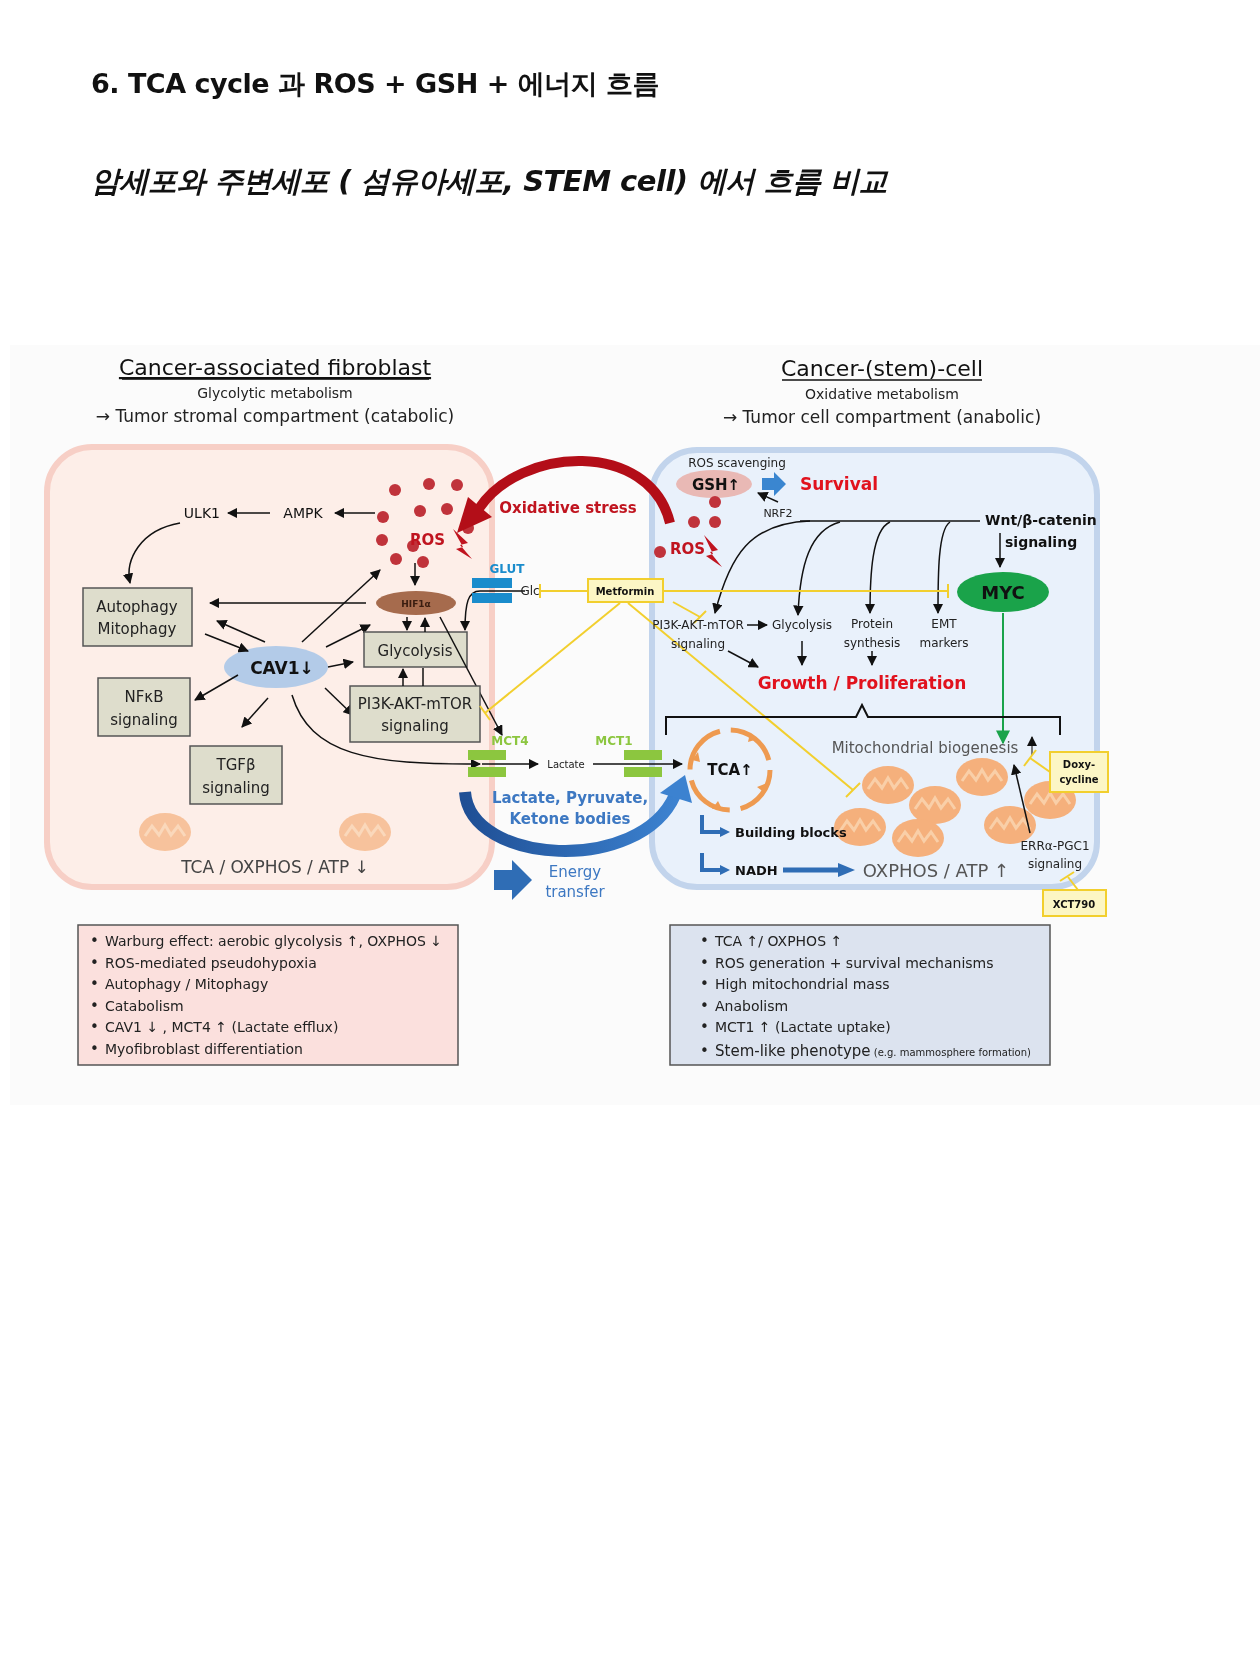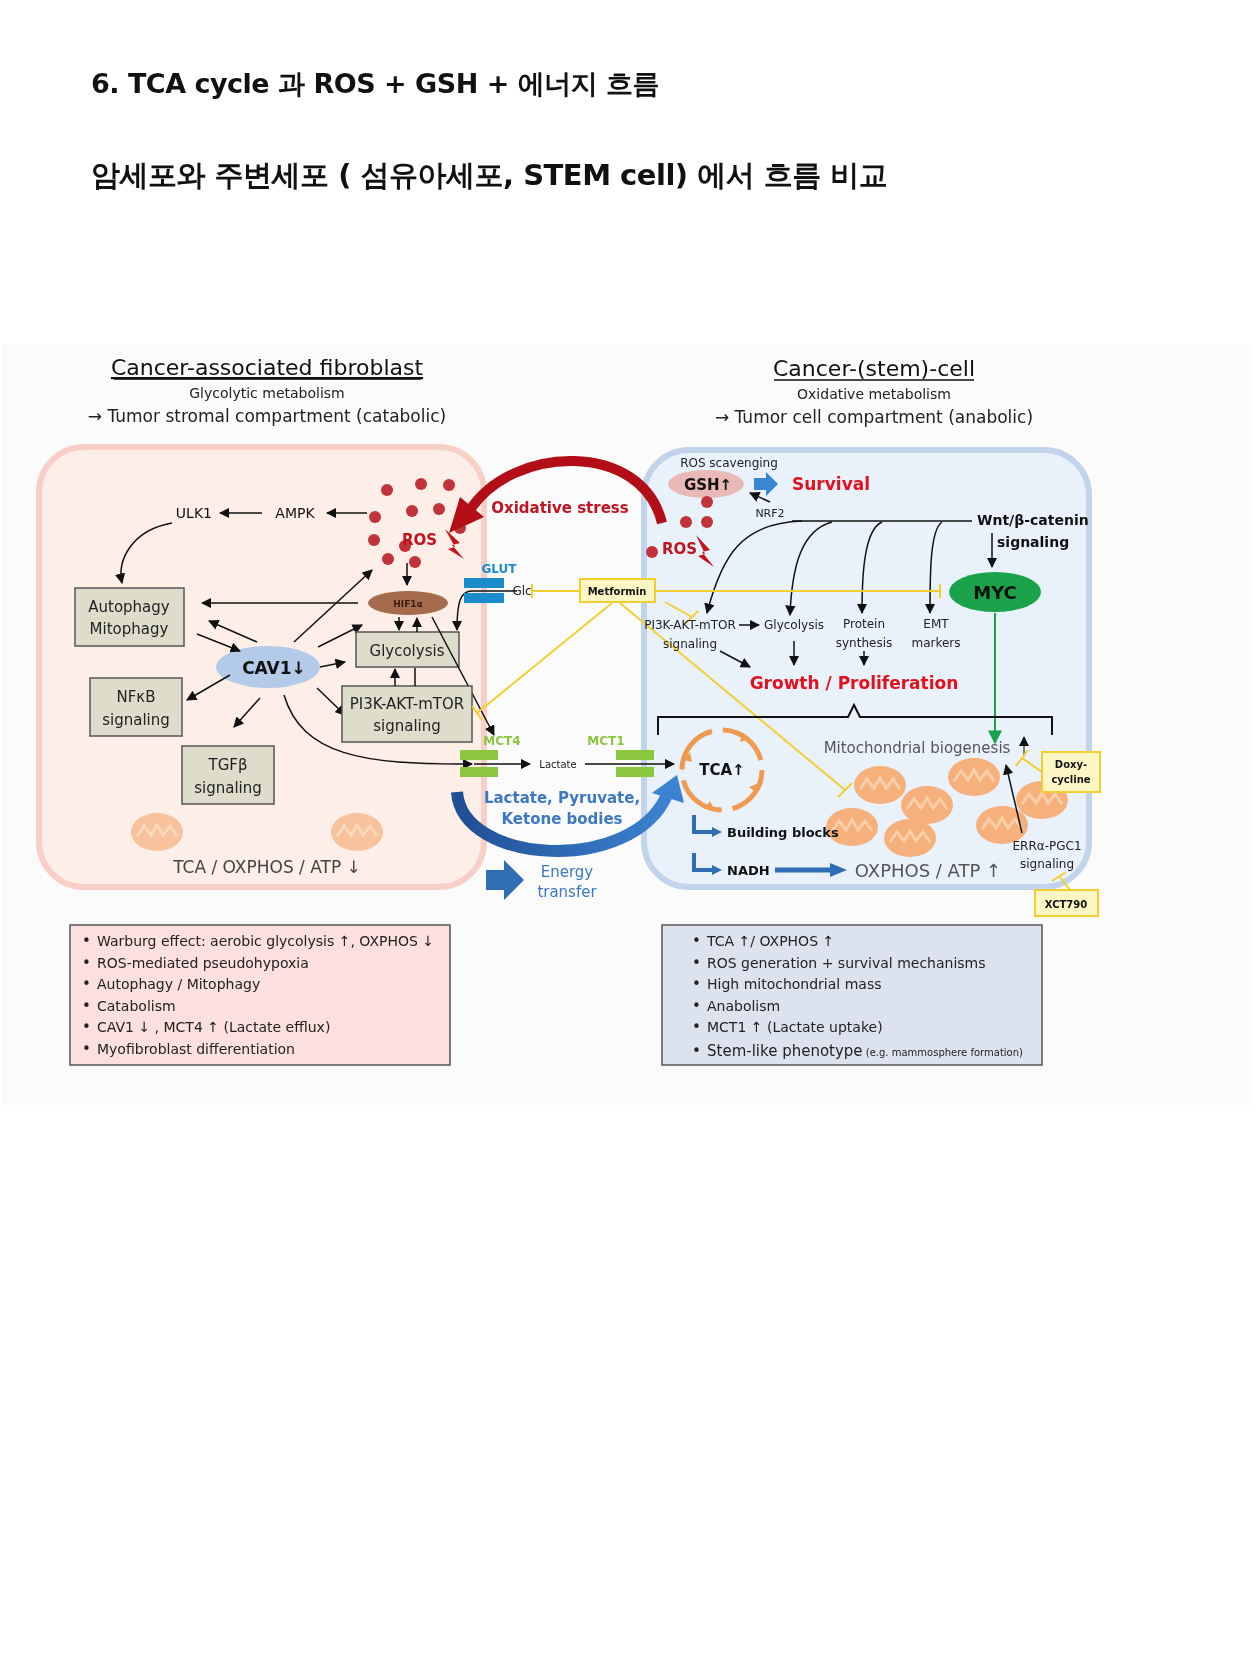--- a/index.html
+++ b/index.html
@@ -1,20 +1,20 @@
 <!DOCTYPE html>
 <html><head>
 <meta charset="utf-8">
 <style>
   html,body{margin:0;padding:0;background:#ffffff;}
   body{width:1260px;height:1680px;position:relative;overflow:hidden;font-family:"DejaVu Sans",sans-serif;}
   .heading{position:absolute;left:75px;font-family:"DejaVu Sans",sans-serif;font-weight:bold;color:#111;margin:16px;}
   #h1{top:50px;font-size:27px;letter-spacing:-0.5px;}
-  #h2{top:140px;font-size:29px;letter-spacing:-0.5px;}
-  #figure{position:absolute;left:2px;top:345px;width:1250px;height:830px;}
+  #h2{top:146px;font-size:29px;letter-spacing:-0.5px;font-style:italic;}
+  #figure{position:absolute;left:10px;top:345px;width:1250px;height:830px;}
   svg text{font-family:"DejaVu Sans",sans-serif;}
 </style>
 </head>
 <body>
 
 <h1 id="h1" class="heading">6. TCA cycle 과  ROS  +   GSH +  에너지 흐름</h1>
 <h2 id="h2" class="heading">암세포와 주변세포 ( 섬유아세포, STEM cell)  에서 흐름 비교</h2>
 
 <div id="figure">
 <svg width="1250" height="830" viewBox="0 0 1250 830">

